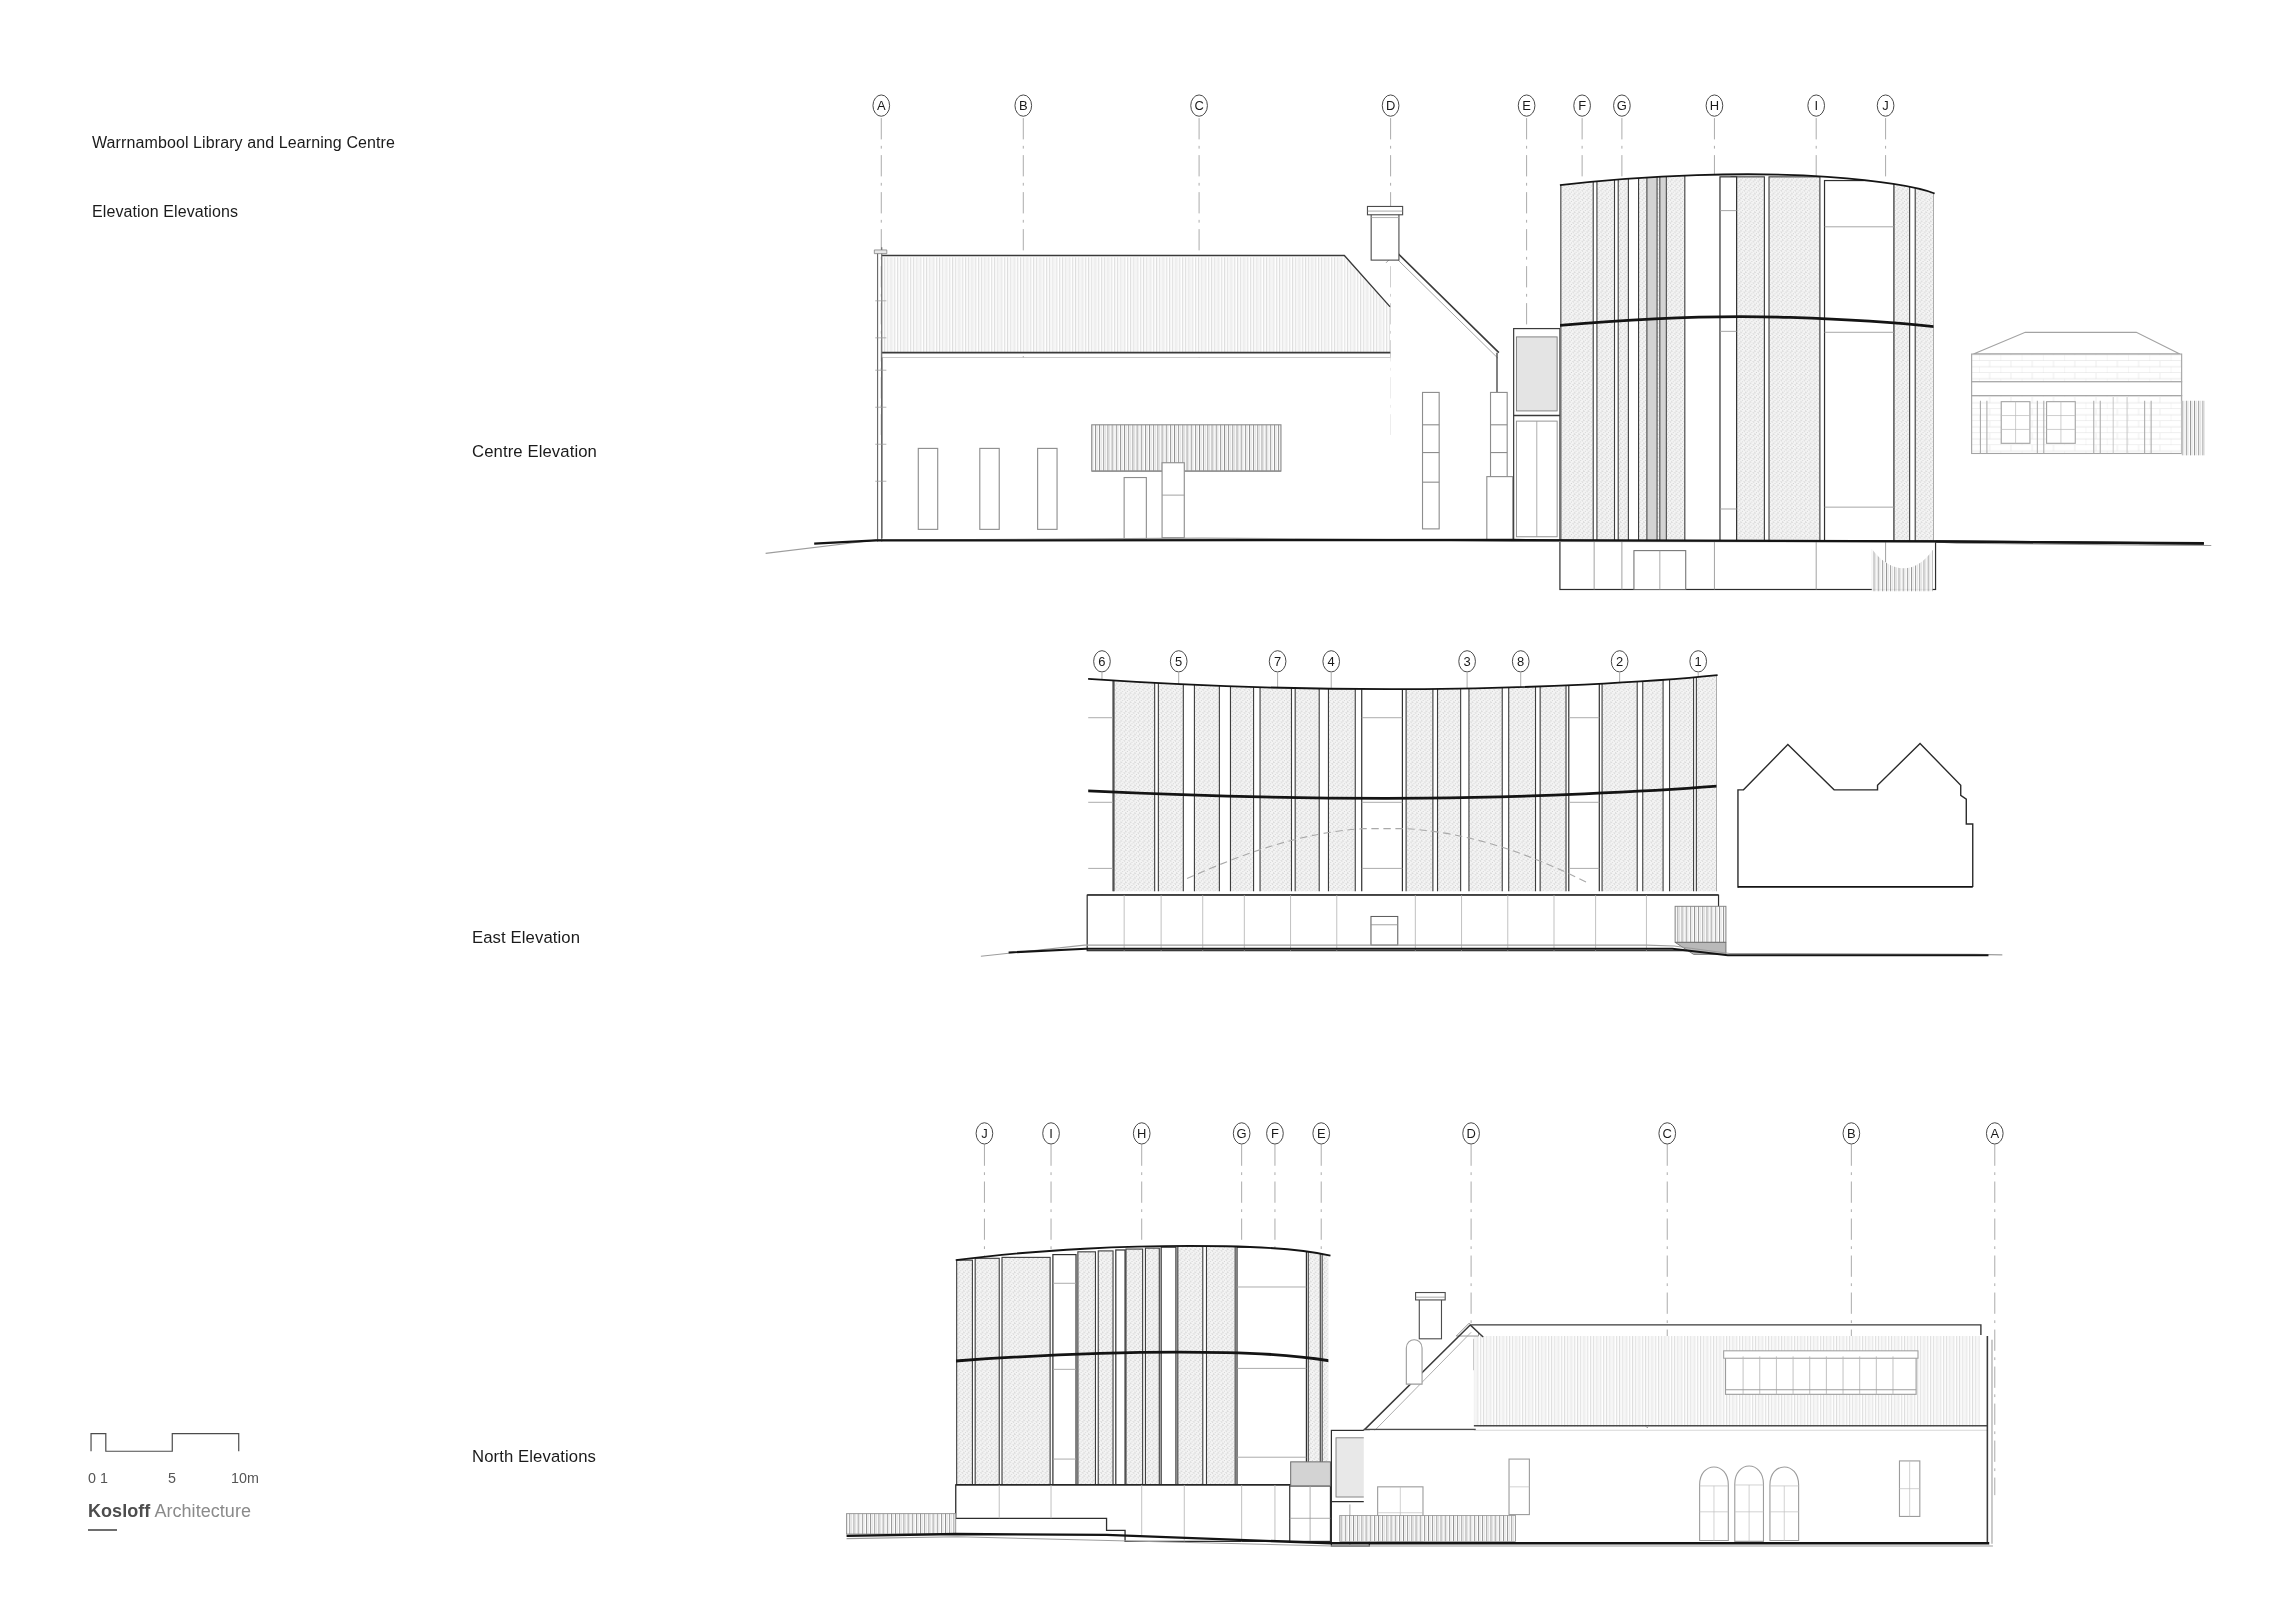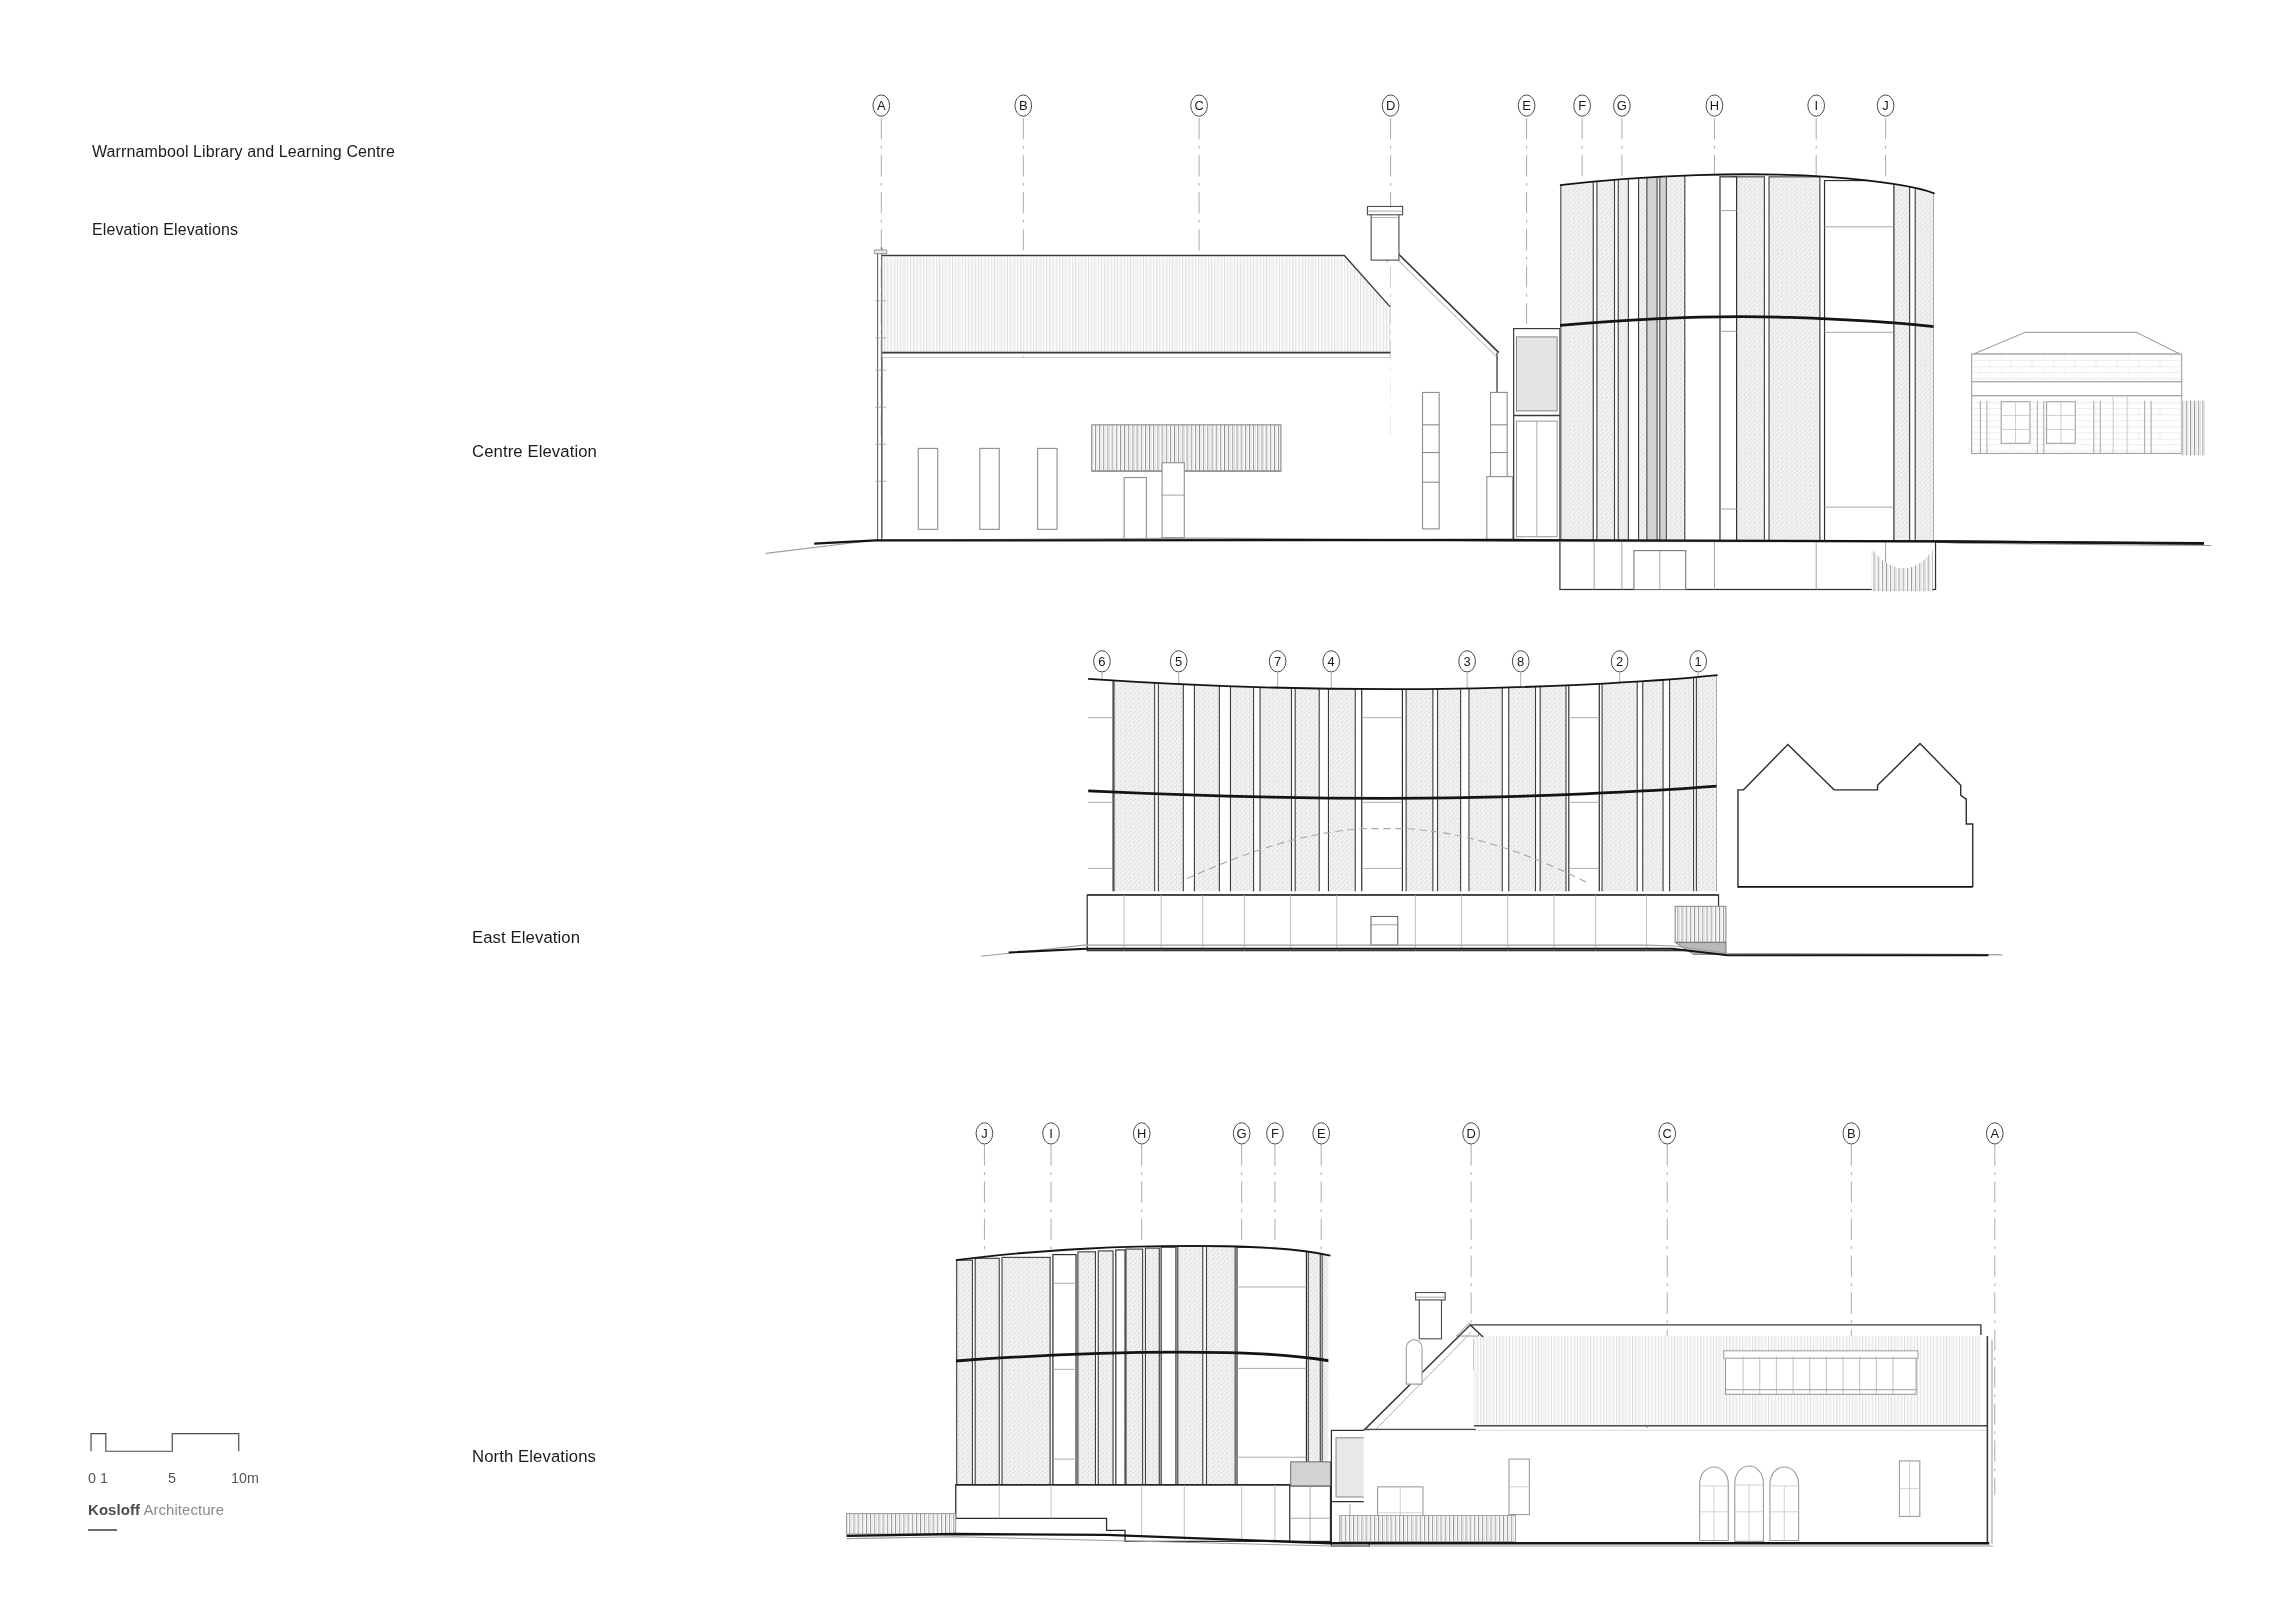--- a/index.html
+++ b/index.html
@@ -20,42 +20,42 @@
   .title-block{
     position:absolute;
     left:92px;
     top:87px;
     font-size:16px;
     line-height:1.42;
     letter-spacing:0.1px;
     color:#1b1b1b;
     white-space:pre;
   }
-  .title-line{display:block;margin-top:9px;}
+  .title-line{display:block;}
   .elev-label{
     position:absolute;
     font-size:16.7px;
     letter-spacing:0.1px;
     color:#1b1b1b;
     white-space:nowrap;
   }
   
   .scalebar-wrap{position:absolute;left:88px;top:1430px;width:199px;}
   .scalebar svg{display:block;}
   .scale-ticks{
     position:relative;
     height:19.4px;
     margin-top:0.9px;
     font-size:14.3px;
     color:#555;
   }
   .scale-ticks span{position:absolute;top:15px;white-space:nowrap;}
   .logo{
     position:absolute;left:88px;top:1501px;
-    font-size:15px;letter-spacing:0.05px;white-space:nowrap;
+    font-size:18px;letter-spacing:0.05px;white-space:nowrap;
   }
   .logo .b{font-weight:bold;color:#4d4d4d;}
   .logo .n{font-weight:normal;color:#8a8a8a;}
   .logo-rule{
     position:absolute;left:88px;top:1529px;
     width:29px;height:2.3px;background:#6e6e6e;
   }
   
   .drawing{position:absolute;}
   .drawing svg{display:block;overflow:visible;}

